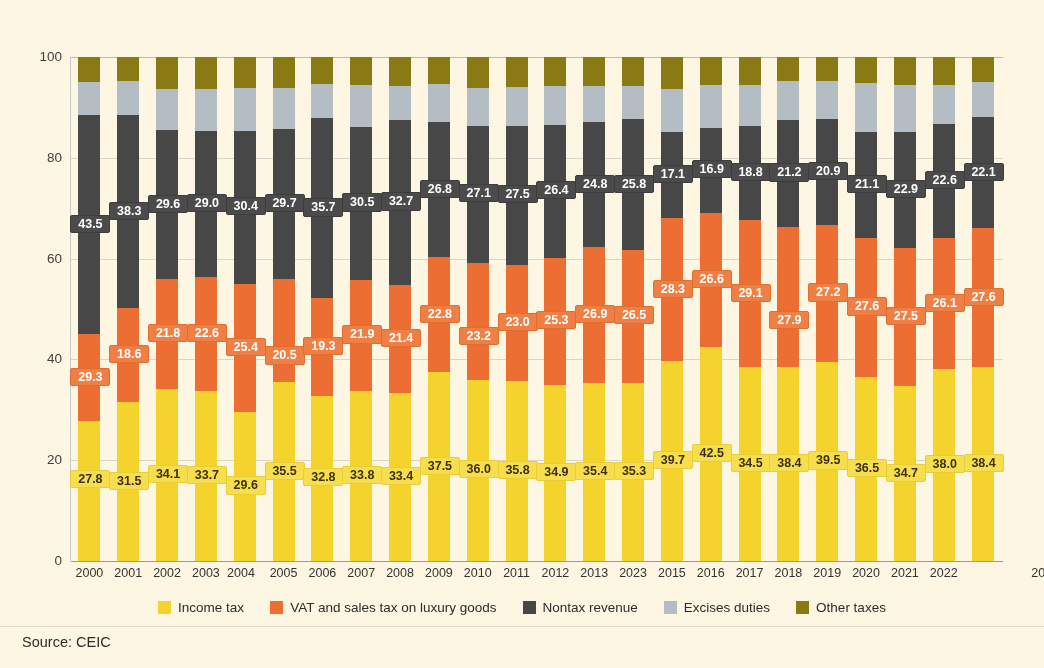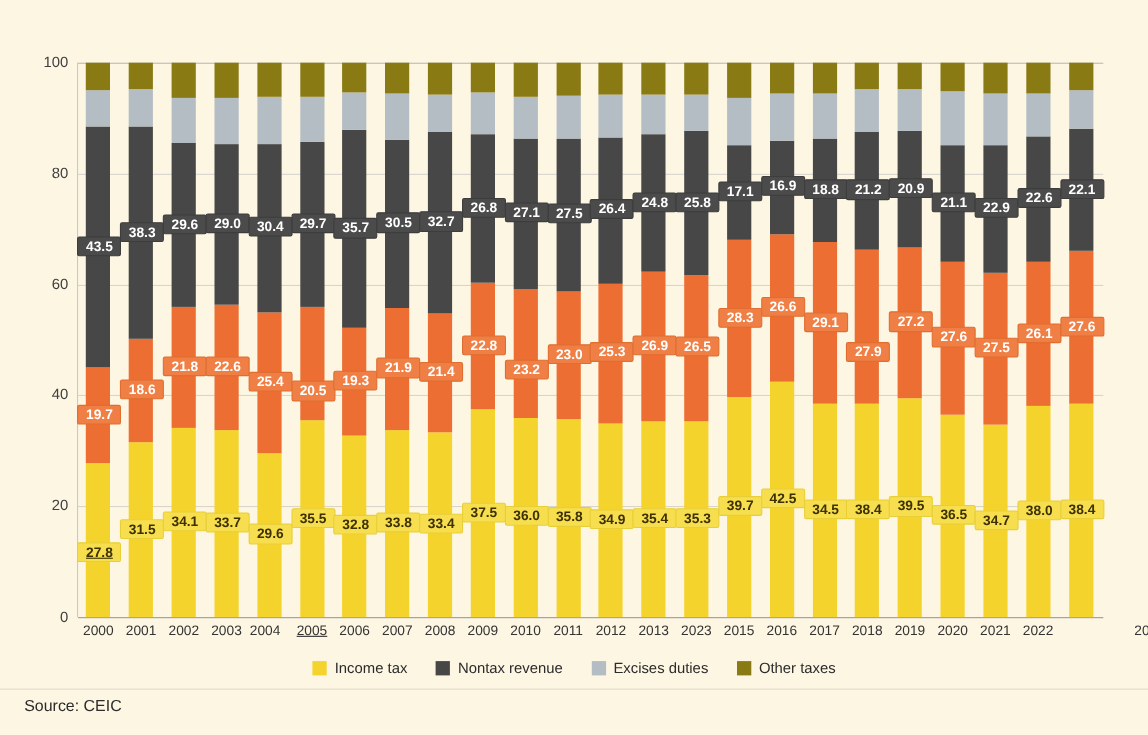--- a/index.html
+++ b/index.html
@@ -153,20 +153,24 @@
       <div class="gridline" style="top: 302.4px;"></div>
       <div class="gridline" style="top: 201.6px;"></div>
       <div class="gridline" style="top: 100.8px;"></div>
       <div class="gridline axis-top" style="top: 0px;"></div>
     </div>
 
   <div id="legend">
       <div class="legend-item">
         <span class="swatch" style="background: rgb(245, 211, 45);"></span>
         <span>Income tax</span>
+      </div>
+      <div class="legend-item">
+        <span class="swatch" style="background: rgb(236, 110, 51);"></span>
+        <span>VAT and sales tax on luxury goods</span>
       </div>
       <div class="legend-item">
         <span class="swatch" style="background: rgb(71, 71, 71);"></span>
         <span>Nontax revenue</span>
       </div>
       <div class="legend-item">
         <span class="swatch" style="background: rgb(180, 188, 196);"></span>
         <span>Excises duties</span>
       </div>
       <div class="legend-item">
@@ -182,22 +186,22 @@
     <div class="ylabel" style="left: 8px; top: 452.2px;">20</div>
     <div class="ylabel" style="left: 8px; top: 351.4px;">40</div>
     <div class="ylabel" style="left: 8px; top: 250.6px;">60</div>
     <div class="ylabel" style="left: 8px; top: 149.8px;">80</div>
     <div class="ylabel" style="left: 8px; top: 49px;">100</div>
     <div class="seg income" style="left: 78.4167px; top: 420.888px; height: 140.112px;"></div>
     <div class="seg vat" style="left: 78.4167px; top: 334.2px; height: 86.688px;"></div>
     <div class="seg nontax" style="left: 78.4167px; top: 114.96px; height: 219.24px;"></div>
     <div class="seg excise" style="left: 78.4167px; top: 82.2px; height: 32.76px;"></div>
     <div class="seg other" style="left: 78.4167px; top: 57px; height: 25.2px;"></div>
-    <div class="dlabel income" style="left: 70.4167px; width: 32px; top: 493px; text-decoration: underline;">27.8</div>
-    <div class="dlabel vat" style="left: 70.4167px; width: 32px; top: 367.544px;">19.7</div>
+    <div class="dlabel income" style="left: 70.4167px; width: 32px; top: 470px;">27.8</div>
+    <div class="dlabel vat" style="left: 70.4167px; width: 32px; top: 367.544px;">29.3</div>
     <div class="dlabel nontax" style="left: 70.4167px; width: 32px; top: 214.58px;">43.5</div>
     <div class="xlabel" style="left: 59.4167px;">2000</div>
     <div class="seg income" style="left: 117.25px; top: 402.24px; height: 158.76px;"></div>
     <div class="seg vat" style="left: 117.25px; top: 308.496px; height: 93.744px;"></div>
     <div class="seg nontax" style="left: 117.25px; top: 115.464px; height: 193.032px;"></div>
     <div class="seg excise" style="left: 117.25px; top: 81.192px; height: 34.272px;"></div>
     <div class="seg other" style="left: 117.25px; top: 57px; height: 24.192px;"></div>
     <div class="dlabel income" style="left: 109.25px; width: 32px; top: 471.62px;">31.5</div>
     <div class="dlabel vat" style="left: 109.25px; width: 32px; top: 345.368px;">18.6</div>
     <div class="dlabel nontax" style="left: 109.25px; width: 32px; top: 201.98px;">38.3</div>
@@ -230,21 +234,21 @@
     <div class="dlabel nontax" style="left: 225.75px; width: 32px; top: 197.192px;">30.4</div>
     <div class="xlabel" style="left: 211px;">2004</div>
     <div class="seg income" style="left: 272.583px; top: 382.08px; height: 178.92px;"></div>
     <div class="seg vat" style="left: 272.583px; top: 278.76px; height: 103.32px;"></div>
     <div class="seg nontax" style="left: 272.583px; top: 129.072px; height: 149.688px;"></div>
     <div class="seg excise" style="left: 272.583px; top: 88.248px; height: 40.824px;"></div>
     <div class="seg other" style="left: 272.583px; top: 57px; height: 31.248px;"></div>
     <div class="dlabel income" style="left: 264.583px; width: 32px; top: 461.54px;">35.5</div>
     <div class="dlabel vat" style="left: 264.583px; width: 32px; top: 320.42px; margin-top: 26px;">20.5</div>
     <div class="dlabel nontax" style="left: 264.583px; width: 32px; top: 193.916px;">29.7</div>
-    <div class="xlabel" style="left: 253.583px; text-decoration: underline;">2005</div>
+    <div class="xlabel" style="left: 253.583px;">2005</div>
     <div class="seg income" style="left: 311.417px; top: 395.688px; height: 165.312px;"></div>
     <div class="seg vat" style="left: 311.417px; top: 298.416px; height: 97.272px;"></div>
     <div class="seg nontax" style="left: 311.417px; top: 118.488px; height: 179.928px;"></div>
     <div class="seg excise" style="left: 311.417px; top: 83.712px; height: 34.776px;"></div>
     <div class="seg other" style="left: 311.417px; top: 57px; height: 26.712px;"></div>
     <div class="dlabel income" style="left: 303.417px; width: 32px; top: 468.344px;">32.8</div>
     <div class="dlabel vat" style="left: 303.417px; width: 32px; top: 337.052px;">19.3</div>
     <div class="dlabel nontax" style="left: 303.417px; width: 32px; top: 198.452px;">35.7</div>
     <div class="xlabel" style="left: 292.417px;">2006</div>
     <div class="seg income" style="left: 350.25px; top: 390.648px; height: 170.352px;"></div>

